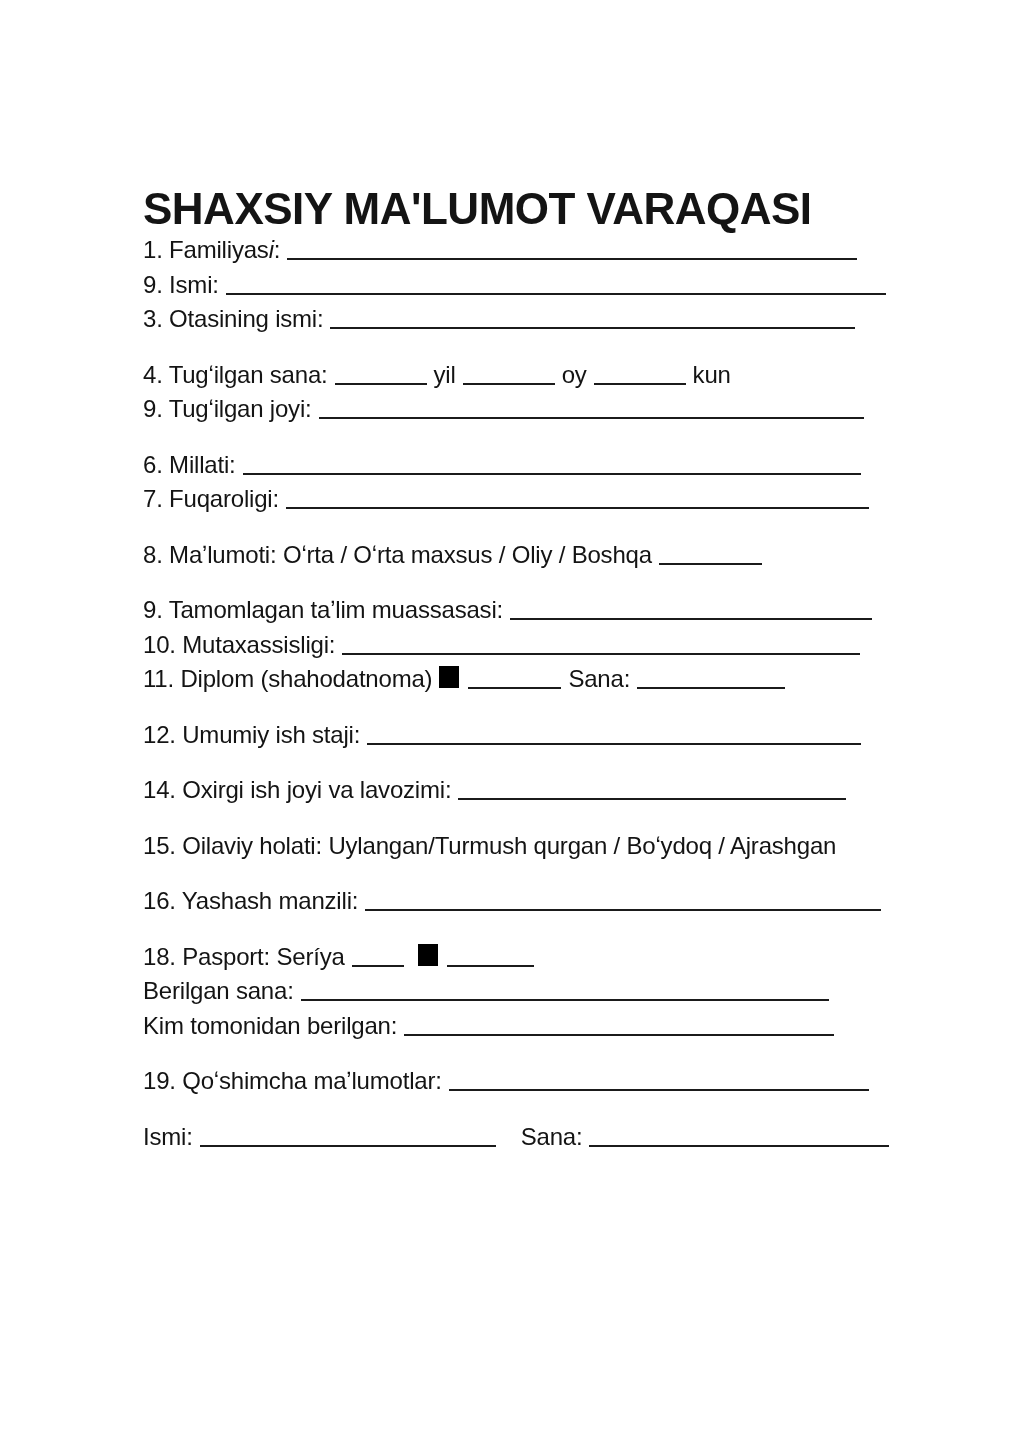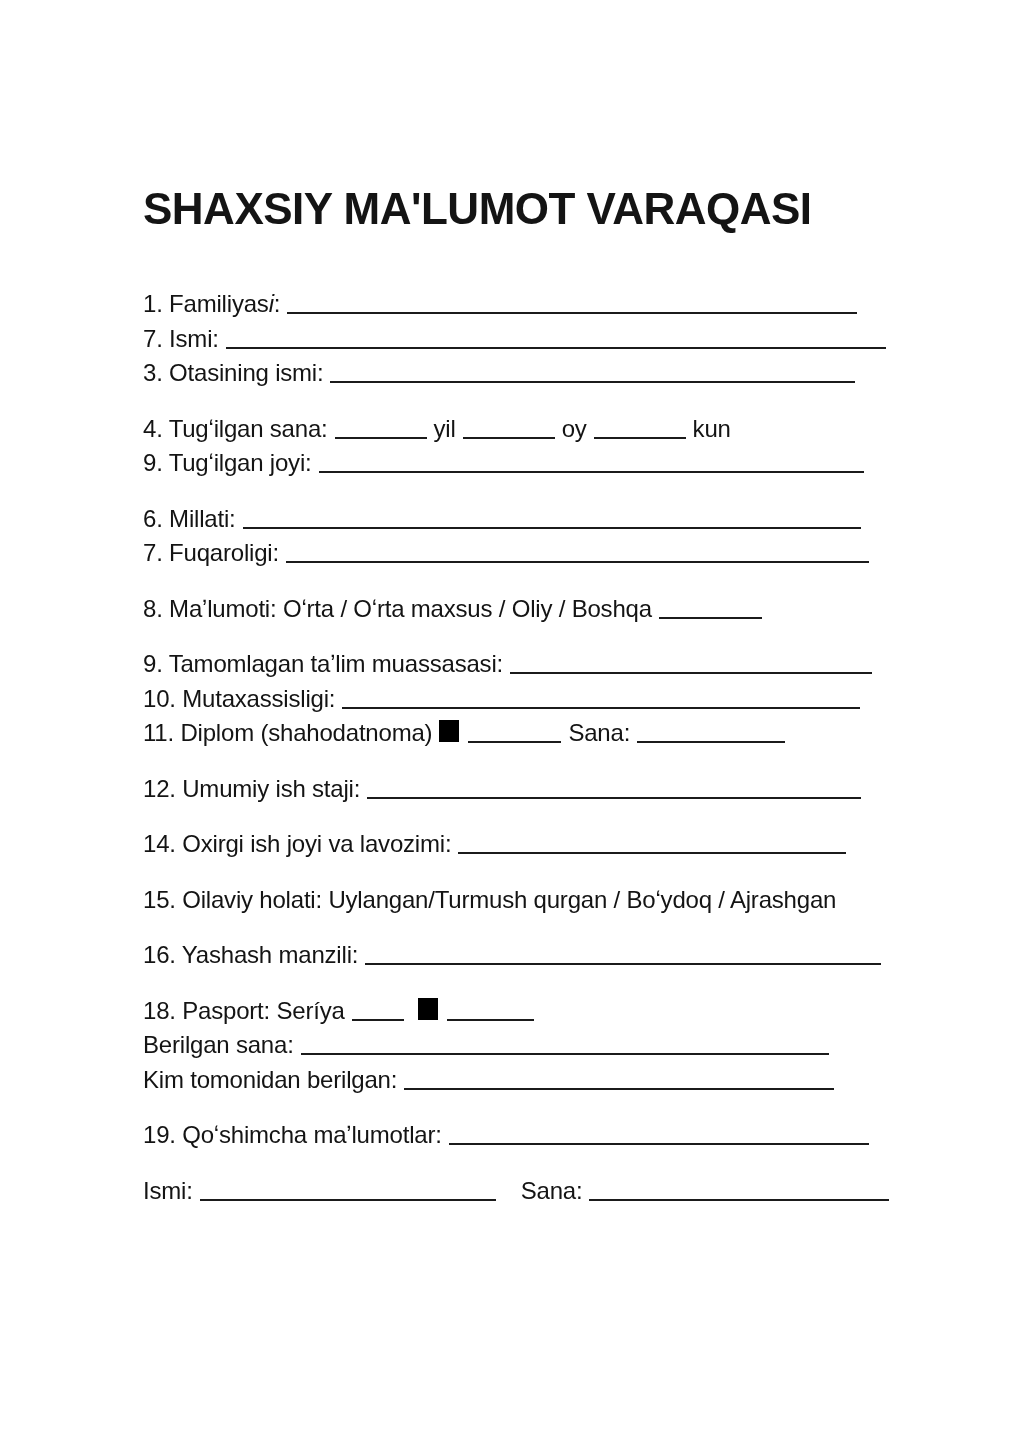--- a/index.html
+++ b/index.html
@@ -19,21 +19,20 @@
     overflow: hidden;
   }
   .title {
     font-size: 44px;
     font-weight: bold;
     letter-spacing: -0.5px;
     line-height: 48px;
     white-space: nowrap;
   }
   .form {
-    margin-top: 54px;
   }
   .group {
     margin-bottom: 21px;
   }
   .line {
     line-height: 34.5px;
     font-size: 24px;
     white-space: nowrap;
   }
   .txt {
@@ -65,21 +64,21 @@
   }
 </style>
 </head>
 <body>
 
 <div class="page">
   <div class="title">SHAXSIY MA'LUMOT VARAQASI</div>
   <div class="form">
       <div class="group">
         <div class="line"><span class="txt">1. Familiyas</span><span class="txt it">i</span><span class="txt">:</span><span class="blank" style="width: 570px;"></span></div>
-        <div class="line"><span class="txt">7. Ismi:</span><span class="blank" style="width: 660px;"></span></div>
+        <div class="line"><span class="txt">9. Ismi:</span><span class="blank" style="width: 660px;"></span></div>
         <div class="line"><span class="txt">3. Otasining ismi:</span><span class="blank" style="width: 525px;"></span></div>
       </div>
       <div class="group">
         <div class="line"><span class="txt">4. Tugʻilgan sana:</span><span class="blank" style="width: 92px;"></span><span class="txt">yil</span><span class="blank" style="width: 92px;"></span><span class="txt">oy</span><span class="blank" style="width: 92px;"></span><span class="txt">kun</span></div>
         <div class="line"><span class="txt">9. Tugʻilgan joyi:</span><span class="blank" style="width: 545px;"></span></div>
       </div>
       <div class="group">
         <div class="line"><span class="txt">6. Millati:</span><span class="blank" style="width: 618px;"></span></div>
         <div class="line"><span class="txt">7. Fuqaroligi:</span><span class="blank" style="width: 583px;"></span></div>
       </div>

